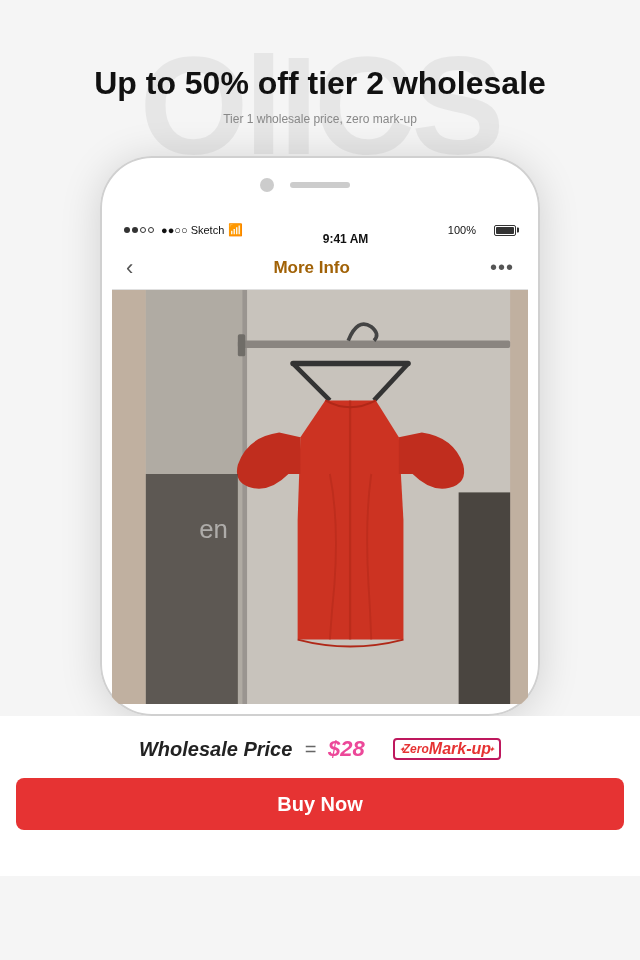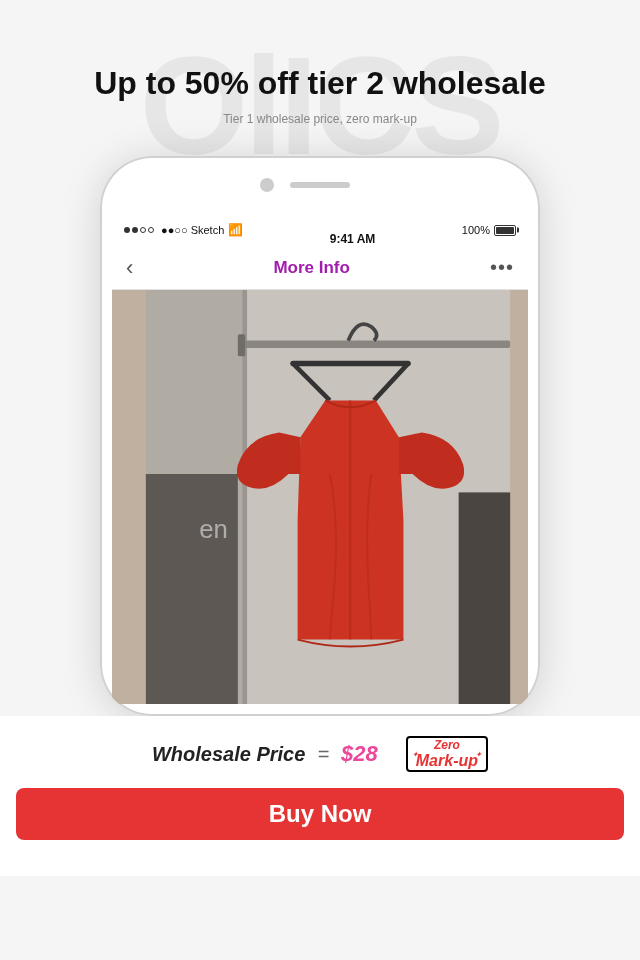--- a/index.html
+++ b/index.html
@@ -146,21 +146,21 @@
 
     .status-center {
       font-size: 12px;
       font-weight: 600;
       margin-top: 17px;
     }
 
     .status-right {
       display: flex;
       align-items: center;
-      gap: 4px;
+      gap: 18px;
       font-size: 11px;
     }
 
     .battery {
       width: 22px;
       height: 11px;
       border: 1.5px solid #333;
       border-radius: 2px;
       position: relative;
       display: flex;
@@ -200,21 +200,21 @@
 
     .nav-back {
       font-size: 22px;
       color: #555;
       cursor: pointer;
     }
 
     .nav-title {
       font-size: 17px;
       font-weight: 600;
-      color: #a21caf;
+      color: #a16207;
     }
 
     .nav-more {
       font-size: 20px;
       color: #555;
       letter-spacing: 1px;
     }
 
     
     .product-image-container {
@@ -262,25 +262,24 @@
       color: #666;
     }
 
     .price-value {
       font-size: 22px;
       font-weight: 700;
       color: #ec4899;
     }
 
     .zero-markup-badge {
-      border: 2px solid #000000;
+      border: 2px solid #be185d;
       border-radius: 4px;
       padding: 0 8px;
       display: flex;
-      flex-direction: column;
       align-items: center;
       position: relative;
       margin-left: 16px;
     }
 
     .zero-markup-badge::before,
     .zero-markup-badge::after {
       content: '✦';
       color: #e63333;
       font-size: 8px;
@@ -311,21 +310,21 @@
       color: #e63333;
     }
 
     .buy-button {
       width: calc(100% - 32px);
       margin: 0 16px;
       height: 52px;
       background: #e63333;
       border: none;
       border-radius: 8px;
-      font-size: 24px;
+      font-size: 20px;
       font-weight: 600;
       color: #fff;
       cursor: pointer;
       display: flex;
       align-items: center;
       justify-content: center;
     }
   </style>
 </head>
 <body>

